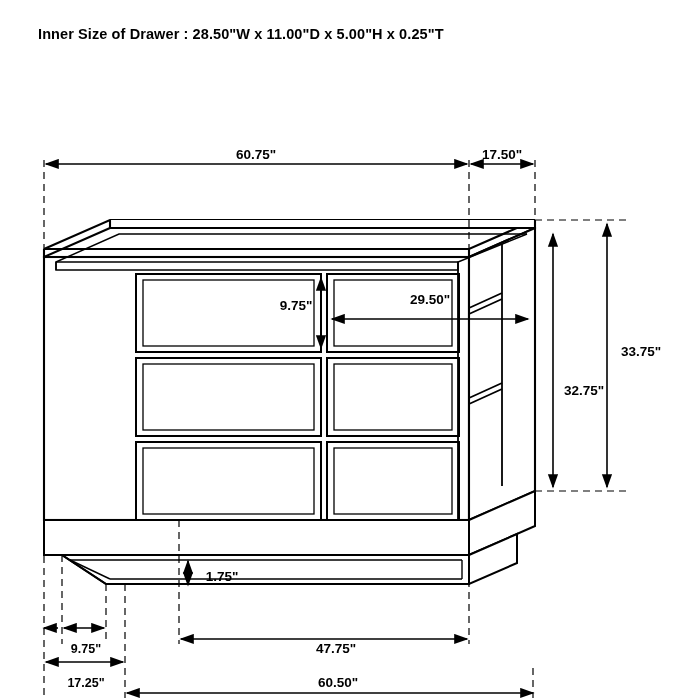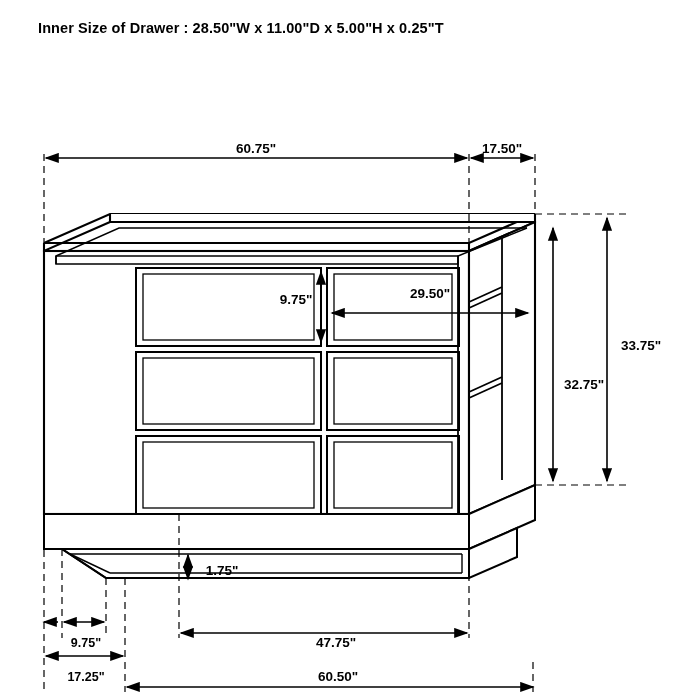--- a/index.html
+++ b/index.html
@@ -10,21 +10,21 @@
   body {
     width: 700px;
     height: 700px;
     font-family: "Liberation Sans", sans-serif;
     color: #000000;
     position: relative;
     overflow: hidden;
   }
   #stage {
     position: absolute;
-    left: 0; top: 2px;
+    left: 0; top: 8px;
     width: 700px;
     height: 572px;
   }
   #title {
     position: absolute;
     left: 38px;
     top: 18px;
     font-size: 14.5px;
     font-weight: bold;
     letter-spacing: 0.1px;

